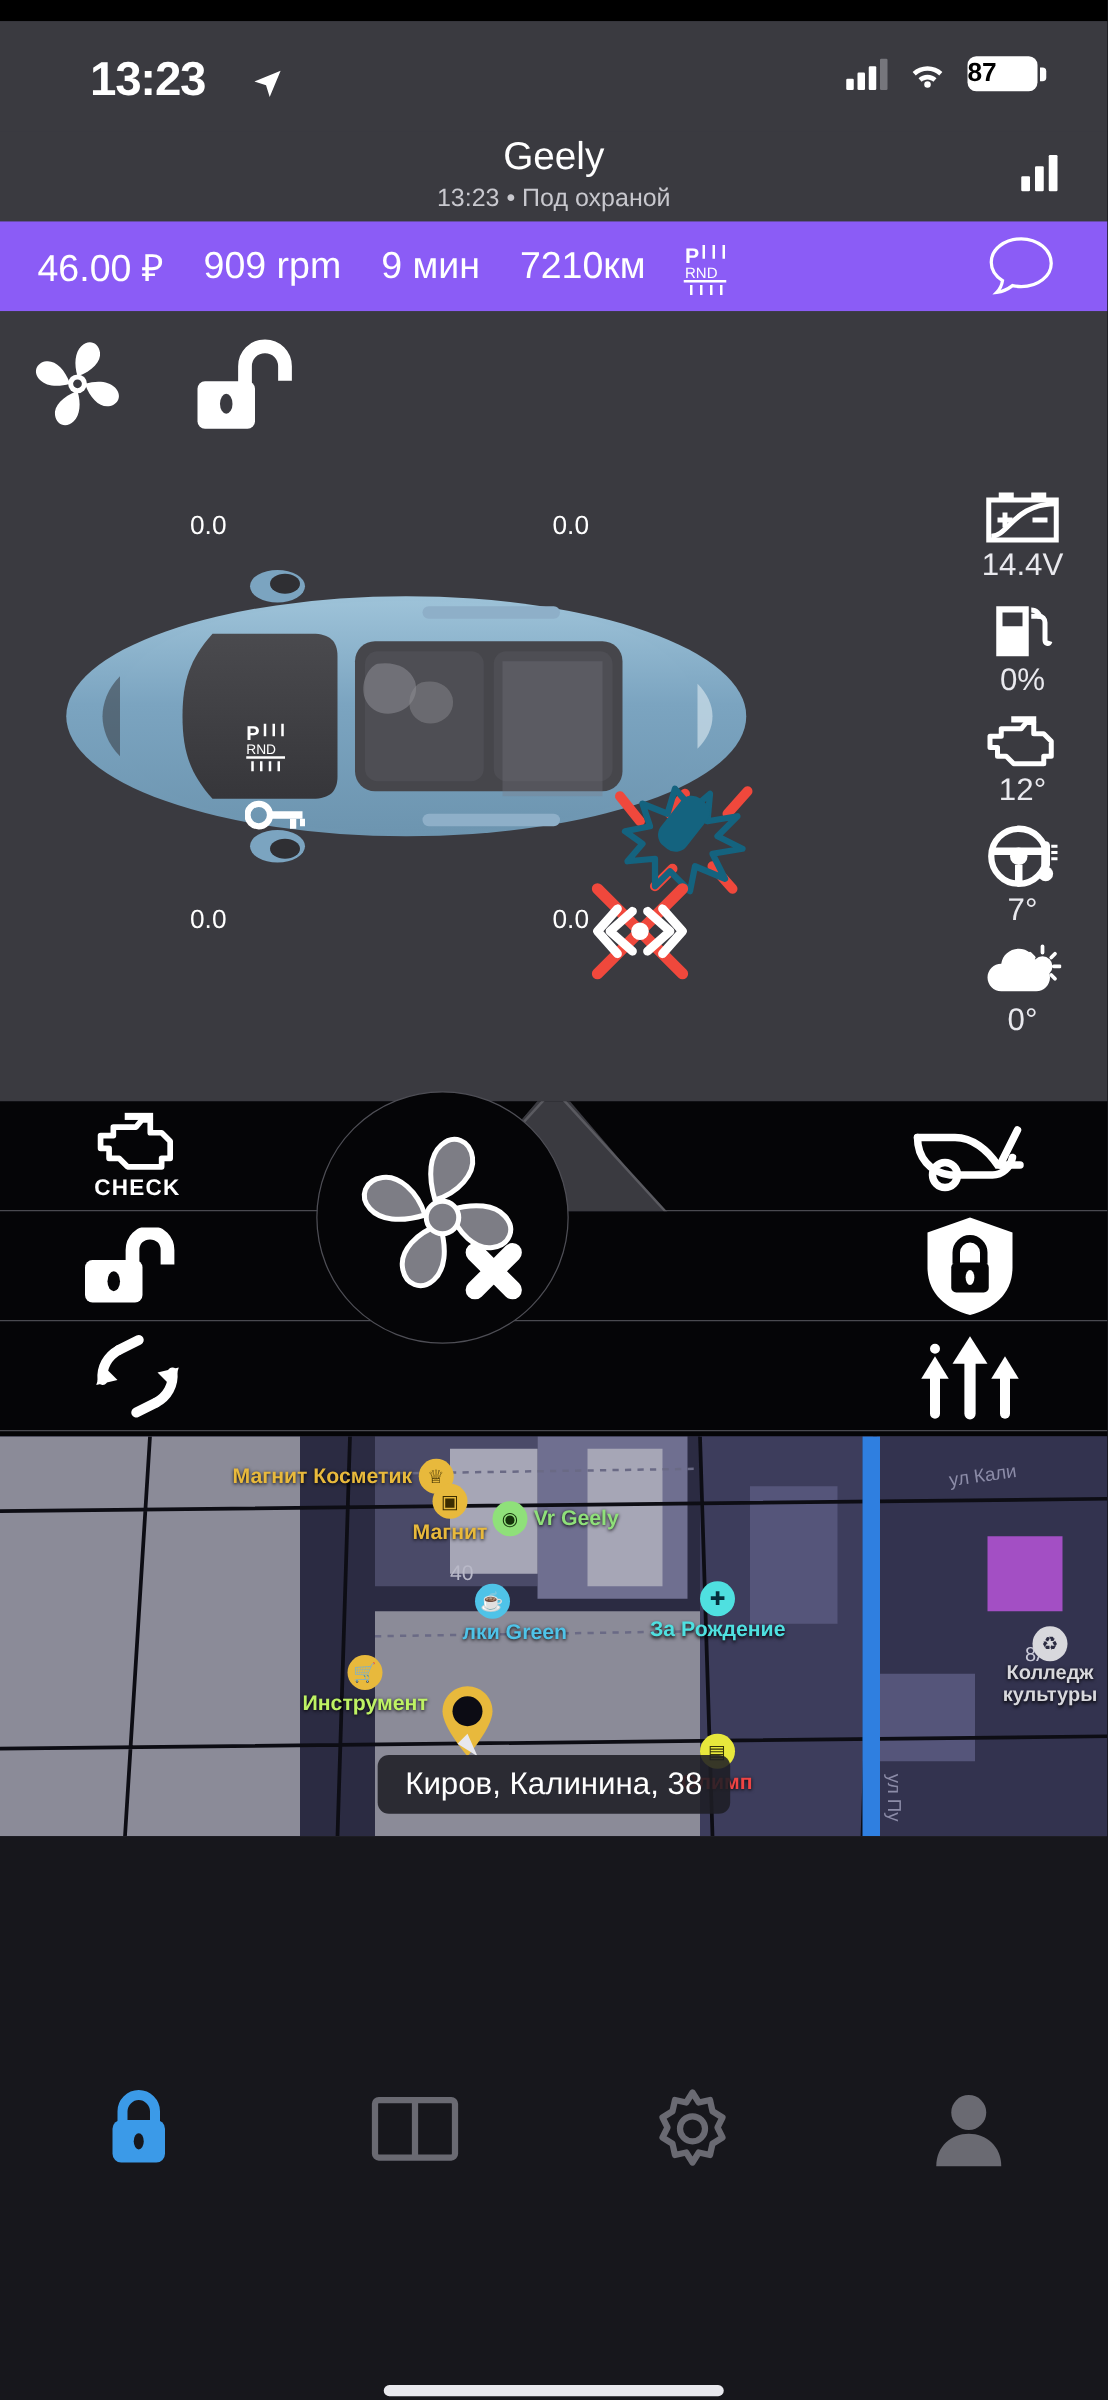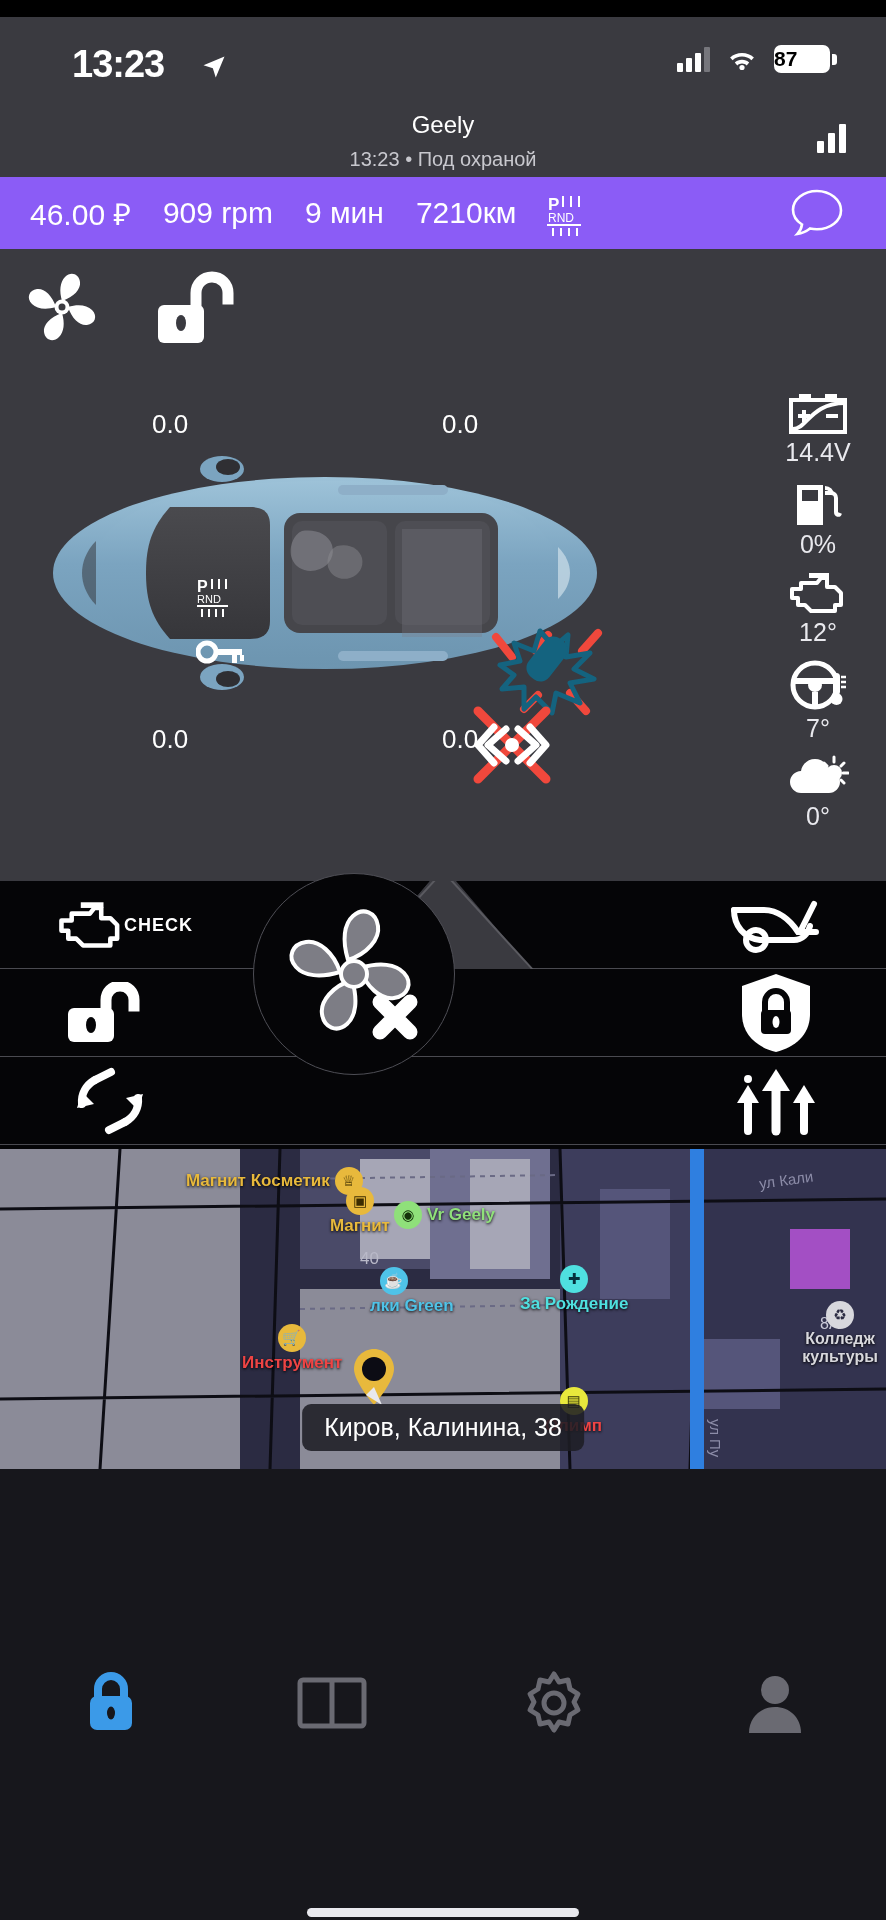--- a/index.html
+++ b/index.html
@@ -17,38 +17,38 @@
   .cell i:nth-child(3){height:19px;} .cell i:nth-child(4){height:25px;background:#76767c;}
   .wifi { width:32px; height:24px; position:relative; }
   .batt { position:relative; width:56px; height:28px; border-radius:7px; background:#fff;
           display:flex; align-items:center; justify-content:flex-start; }
   .batt span { font-size:21px; font-weight:700; color:#000; }
   .batt::after { content:''; position:absolute; right:-7px; top:9px; width:5px; height:11px;
                  background:#fff; border-radius:0 3px 3px 0; }
 
   
   .titlebar { position:relative; height:72px; background:#3a3a40; text-align:center; }
-  .title-main { font-size:24px; color:#fff; font-weight:400; line-height:40px; }
+  .title-main { font-size:31px; color:#fff; font-weight:400; line-height:40px; }
   .title-sub  { font-size:20px; color:#c8c8ce; line-height:28px; }
   .title-sig { position:absolute; right:40px; top:18px; display:flex; align-items:flex-end; gap:4px; height:30px; }
   .title-sig i { display:block; width:7px; background:#fff; border-radius:1px; }
   .title-sig i:nth-child(1){height:12px;} .title-sig i:nth-child(2){height:20px;} .title-sig i:nth-child(3){height:29px;}
 
   
   .metrics { height:72px; background:#8b5cf6; display:flex; align-items:center; padding:0 14px; }
   .metric { font-size:30px; color:#fff; white-space:nowrap; padding:0 16px; font-weight:400; }
   .prnd-mini { width:48px; height:46px; margin:0 14px; position:relative; }
   .bubble { width:58px; height:52px; margin-left:auto; margin-right:26px; position:relative; }
 
   
   .dash { position:relative; height:632px; background:#3a3a40; overflow:hidden; }
   .toggle-row { position:absolute; left:16px; top:12px; display:flex; gap:34px; }
   .ticon { width:92px; height:92px; }
 
-  .tp { position:absolute; font-size:26px; color:#fff; }
+  .tp { position:absolute; font-size:21px; color:#fff; }
   .tp-fl { left:152px; top:160px; }
   .tp-fr { left:442px; top:160px; }
   .tp-rl { left:152px; top:475px; }
   .tp-rr { left:442px; top:475px; }
 
   .car { position:absolute; left:52px; top:202px; width:546px; height:244px; }
   .prnd-car { position:absolute; left:196px; top:325px; width:44px; height:44px; }
   .key-car  { position:absolute; left:196px; top:385px; width:48px; height:36px; }
 
   .crash { position:absolute; left:474px; top:368px; width:150px; height:108px; }
@@ -57,21 +57,21 @@
   .sensors { position:absolute; right:22px; top:142px; width:92px; text-align:center; }
   .sensor { margin-bottom:12px; }
   .sensor svg { display:block; margin:0 auto; }
   .sensor .val { font-size:25px; color:#e9e9ee; margin-top:3px; }
 
   
   .actions { position:relative; height:268px; background:#050507; }
   .arow { position:relative; height:88px; border-bottom:1px solid #4a4a50; display:flex;
           align-items:center; justify-content:space-between; padding:0 58px; }
   .arow:last-child { border-bottom:none; }
-  .abtn { display:flex; flex-direction:row; align-items:center; justify-content:center; min-width:104px; }
+  .abtn { display:flex; flex-direction:column; align-items:center; justify-content:center; min-width:104px; }
   .abtn .lbl { font-size:18px; font-weight:700; color:#fff; letter-spacing:1px; margin-top:2px; }
   .notch { position:absolute; left:0; top:0; width:886px; height:88px; pointer-events:none; }
 
   .fanbtn { position:absolute; left:253px; top:-8px; width:202px; height:202px; border-radius:50%;
             background:#050507; border:1px solid #4e4e55; display:flex; align-items:center;
             justify-content:center; z-index:6; }
 
   
   .map { position:relative; height:320px; background:#1e1e32; overflow:hidden; }
   .mapbg { position:absolute; inset:0; }
@@ -416,21 +416,21 @@
     <div class="poi" style="left:394px;top:52px">
       <span class="pin" style="background:#8fe07a;color:#14320a">◉</span>
       <span class="ptxt" style="color:#8fe07a">Vr Geely</span>
     </div>
     <div class="poi" style="left:370px;top:118px;flex-direction:column;gap:1px;align-items:flex-start">
       <span class="pin" style="background:#4fc3e8;color:#05303d;margin-left:10px">☕</span>
       <span class="ptxt" style="color:#4fc3e8">лки Green</span>
     </div>
     <div class="poi" style="left:242px;top:175px;flex-direction:column;gap:1px">
       <span class="pin" style="background:#e8b93c;color:#3b2c00">🛒</span>
-      <span class="ptxt" style="color:#ef4444">Инструмент</span>
+      <span class="ptxt" style="color:#bef264">Инструмент</span>
     </div>
     <div class="poi" style="left:520px;top:116px;flex-direction:column;gap:1px">
       <span class="pin" style="background:#4fe0e0;color:#05303d">✚</span>
       <span class="ptxt" style="color:#4fe0e0">За Рождение</span>
     </div>
     <div class="poi" style="left:545px;top:238px;flex-direction:column;gap:1px">
       <span class="pin" style="background:#e8e83c;color:#32320a">▤</span>
       <span class="ptxt" style="color:#ef4444">Олимп</span>
     </div>
     <div class="poi" style="left:800px;top:152px;flex-direction:column;gap:1px;width:80px">

